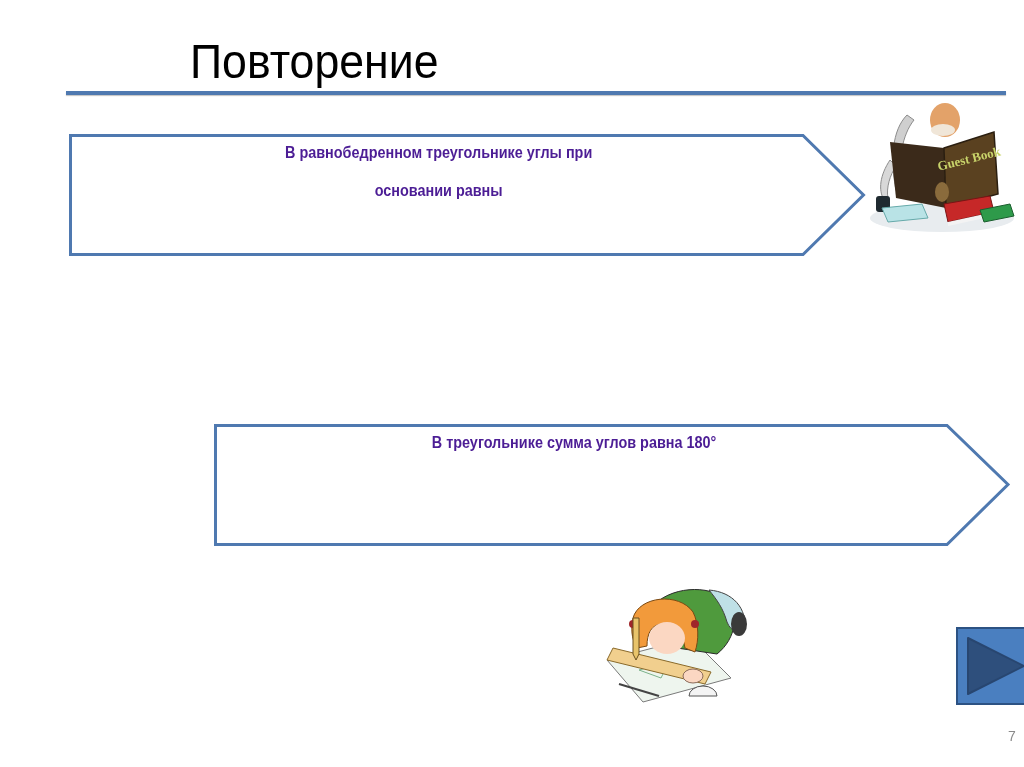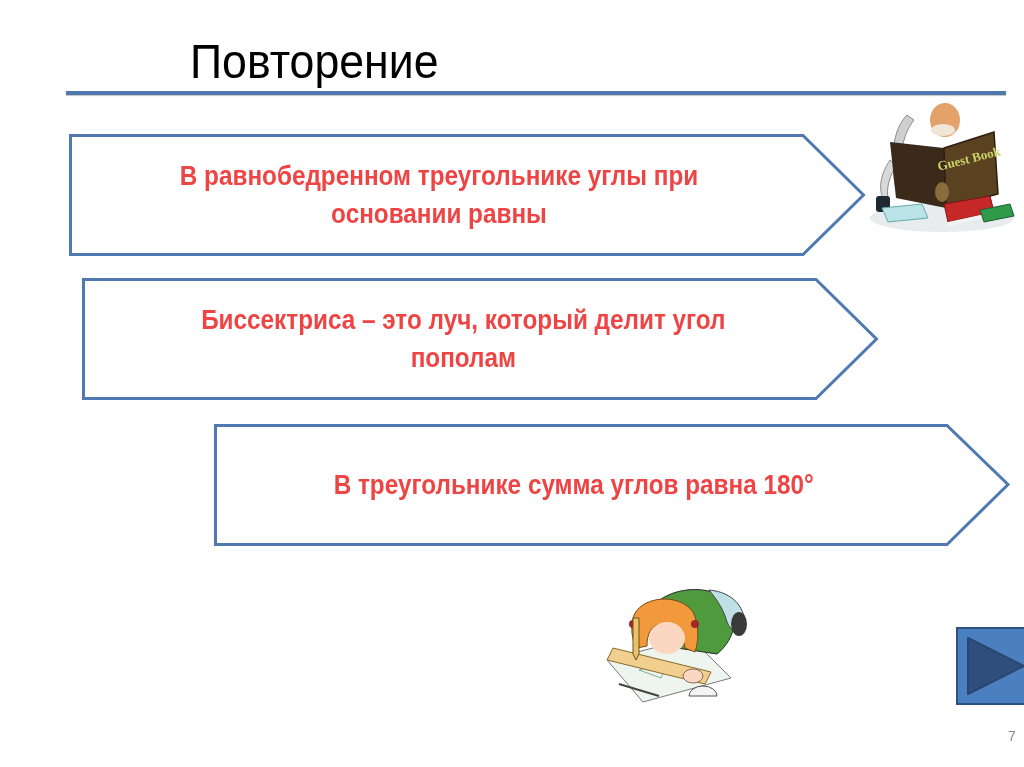--- a/index.html
+++ b/index.html
@@ -44,27 +44,26 @@
     position: absolute;
     left: 0;
     top: 0;
     overflow: visible;
   }
   .chevron .chev-text {
     position: absolute;
     left: 0;
     top: 0;
     display: flex;
-    align-items: center;
     justify-content: center;
     text-align: center;
     font-weight: bold;
-    font-size: 27px;
+    font-size: 16px;
     line-height: 38px;
-    color: #ef4444;
+    color: #4c1d95;
     font-family: "Liberation Sans", "DejaVu Sans", sans-serif;
   }
   .chev-text span {
     display: block;
     transform: scaleX(0.9);
   }
   .clipart {
     position: absolute;
   }
   .nav-button {
@@ -104,31 +103,20 @@
       <polygon points="1.5,1.5 734,1.5 794.5,61 734,120.5 1.5,120.5" fill="#ffffff" stroke="#4f79b0" stroke-width="3"></polygon>
     </svg>
     <div class="chev-text" style="width:740px; height:122px;">
       <div>
         <span>В равнобедренном треугольнике углы при</span>
         <span>основании равны</span>
       </div>
     </div>
   </div>
 
-  <div class="chevron" style="left:58px; top:278px; width:796px; height:122px;">
-    <svg width="796" height="122">
-      <polygon points="1.5,1.5 734,1.5 794.5,61 734,120.5 1.5,120.5" fill="#ffffff" stroke="#4f79b0" stroke-width="3"></polygon>
-    </svg>
-    <div class="chev-text" style="width:762px; height:122px;">
-      <div>
-        <span>Биссектриса – это луч, который делит угол</span>
-        <span>пополам</span>
-      </div>
-    </div>
-  </div>
 
   <div class="chevron" style="left:190px; top:424px; width:796px; height:122px;padding-left:24px;">
     <svg width="796" height="122">
       <polygon points="1.5,1.5 733,1.5 794,60.5 733,120.5 1.5,120.5" fill="#ffffff" stroke="#4f79b0" stroke-width="3"></polygon>
     </svg>
     <div class="chev-text" style="width:720px; height:122px;">
       <div>
         <span>В треугольнике сумма углов равна 180°</span>
       </div>
     </div>

